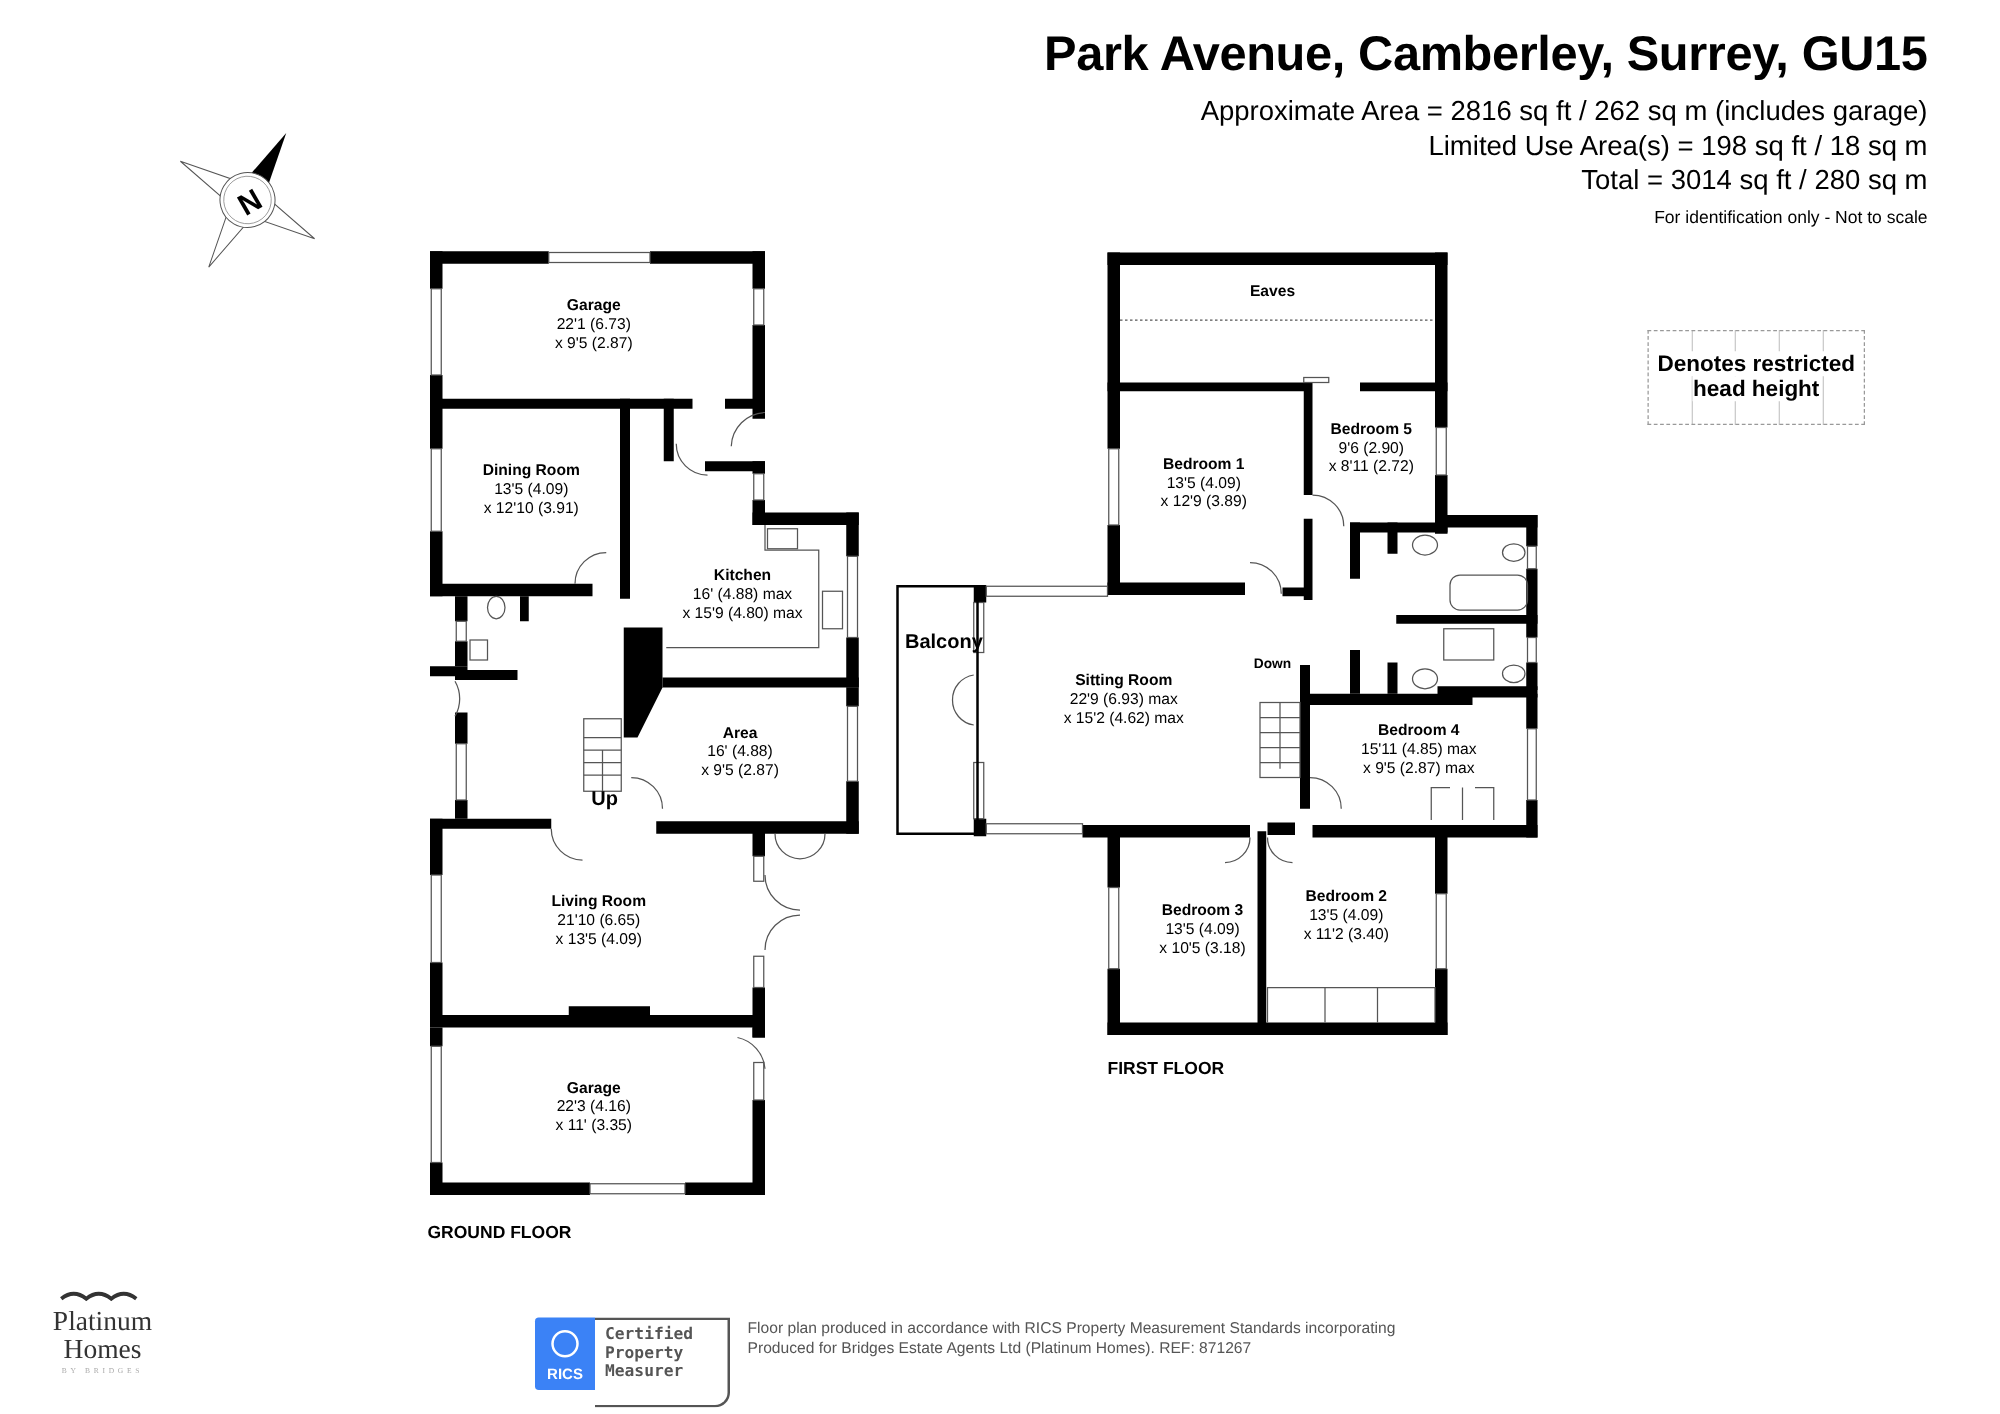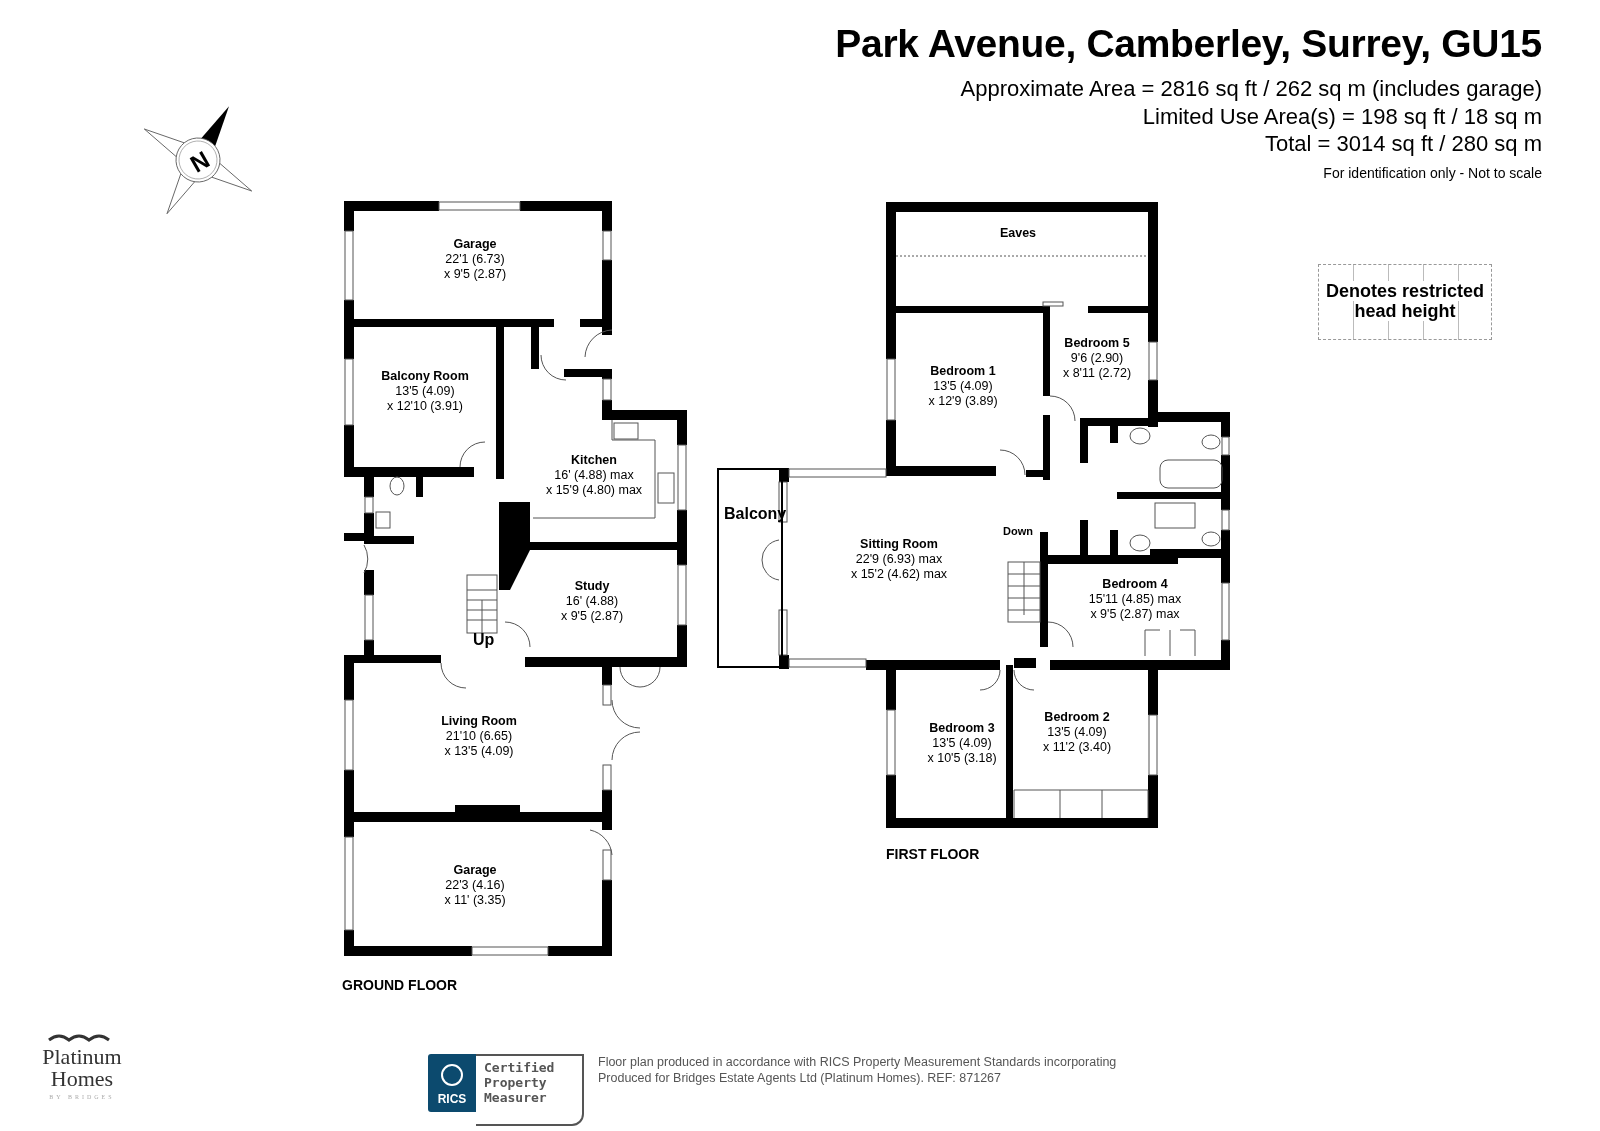--- a/index.html
+++ b/index.html
@@ -15,21 +15,21 @@
   .floorlbl{position:absolute;font-size:14px;font-weight:bold;white-space:nowrap;}
   .restrict{position:absolute;left:1306px;top:264px;width:174px;height:76px;box-sizing:border-box;border:1px dashed #999;
     background-image:repeating-linear-gradient(90deg, transparent 0 34px, #bbb 34px 35px);
     font-size:18px;font-weight:bold;text-align:center;line-height:20px;padding-top:16px;margin-left:12px;}
   .restrict span{background:#fff;}
   .logo{position:absolute;left:34px;top:1028px;width:96px;text-align:center;font-family:"Liberation Serif",serif;color:#333;}
   .logo .l1{font-size:22px;line-height:22px;}
   .logo .l2{font-size:22px;line-height:22px;}
   .logo .l3{font-size:6px;letter-spacing:3px;color:#aaa;margin-top:4px;}
   .rics{position:absolute;left:428px;top:1054px;height:58px;display:flex;}
-  .rics .badge{width:48px;height:58px;background:#0c4a6e;color:#fff;display:flex;flex-direction:column;align-items:center;justify-content:flex-end;font-weight:bold;font-size:12px;padding-bottom:6px;box-sizing:border-box;border-radius:3px 0 0 3px;}
+  .rics .badge{width:48px;height:58px;background:#3b82f6;color:#fff;display:flex;flex-direction:column;align-items:center;justify-content:flex-end;font-weight:bold;font-size:12px;padding-bottom:6px;box-sizing:border-box;border-radius:3px 0 0 3px;}
   .rics .badge .lion{width:22px;height:22px;border-radius:50%;border:2px solid #fff;margin-bottom:6px;box-sizing:border-box;}
   .rics .cert{width:108px;height:72px;border:2px solid #555;border-left:none;border-radius:0 0 12px 0;box-sizing:border-box;padding:4px 0 0 8px;font-family:"DejaVu Sans Mono",monospace;font-size:13px;line-height:15px;color:#555;font-weight:bold;}
   .footer{position:absolute;left:598px;top:1054px;font-size:12.5px;line-height:16px;color:#555;white-space:nowrap;}
 </style>
 </head>
 <body>
 
 <div class="abs title">Park Avenue, Camberley, Surrey, GU15</div>
 <div class="abs area" style="top:76px">Approximate Area = 2816 sq ft / 262 sq m (includes garage)</div>
 <div class="abs area" style="top:104px">Limited Use Area(s) = 198 sq ft / 18 sq m</div>
@@ -239,31 +239,31 @@
     <line x1="1102" y1="790" x2="1102" y2="818"></line>
   </g>
 </svg>
 
 <div class="room" style="left:475px;top:237px">
   <div class="rn">Garage</div>
   <div>22'1 (6.73)</div>
   <div>x 9'5 (2.87)</div>
 </div>
 <div class="room" style="left:425px;top:369px">
-  <div class="rn">Balcony Room</div>
+  <div class="rn">Dining Room</div>
   <div>13'5 (4.09)</div>
   <div>x 12'10 (3.91)</div>
 </div>
 <div class="room" style="left:594px;top:453px">
   <div class="rn">Kitchen</div>
   <div>16' (4.88) max</div>
   <div>x 15'9 (4.80) max</div>
 </div>
 <div class="room" style="left:592px;top:579px">
-  <div class="rn">Study</div>
+  <div class="rn">Area</div>
   <div>16' (4.88)</div>
   <div>x 9'5 (2.87)</div>
 </div>
 <div class="room" style="left:479px;top:714px">
   <div class="rn">Living Room</div>
   <div>21'10 (6.65)</div>
   <div>x 13'5 (4.09)</div>
 </div>
 <div class="room" style="left:475px;top:863px">
   <div class="rn">Garage</div>

